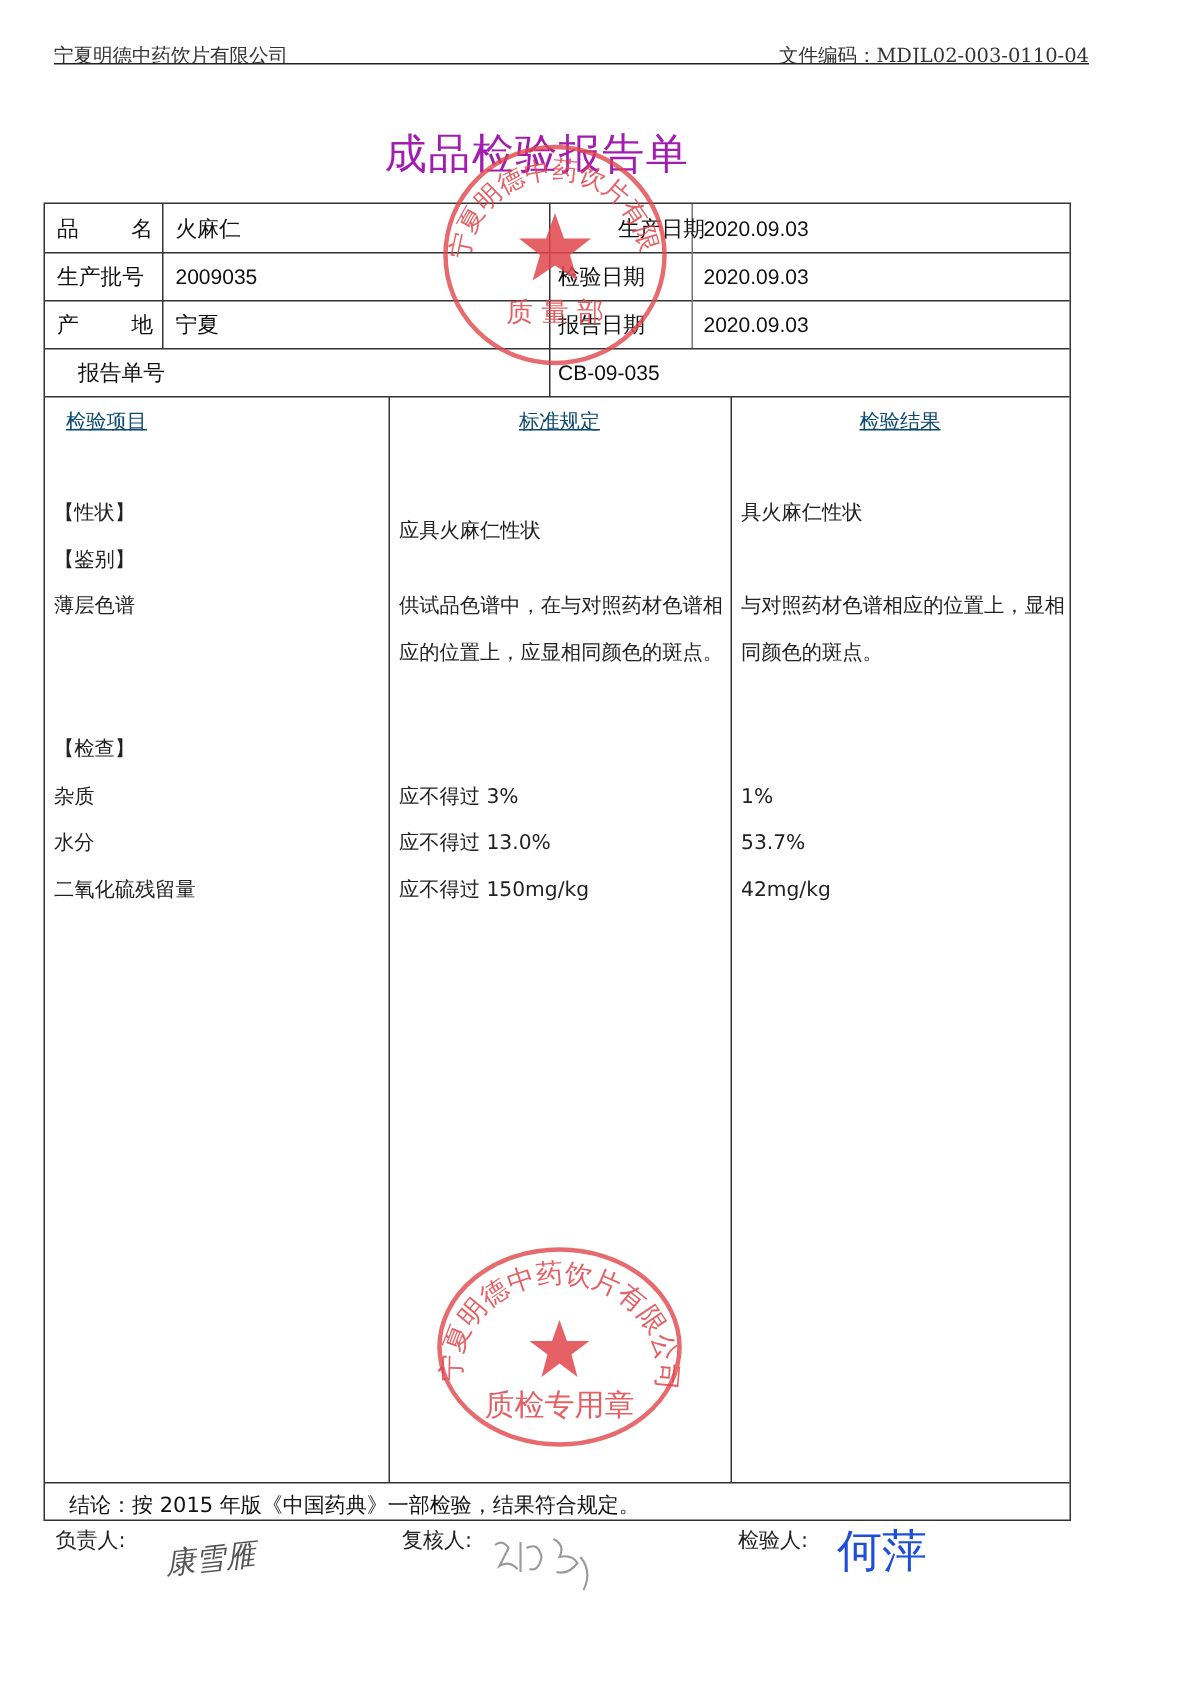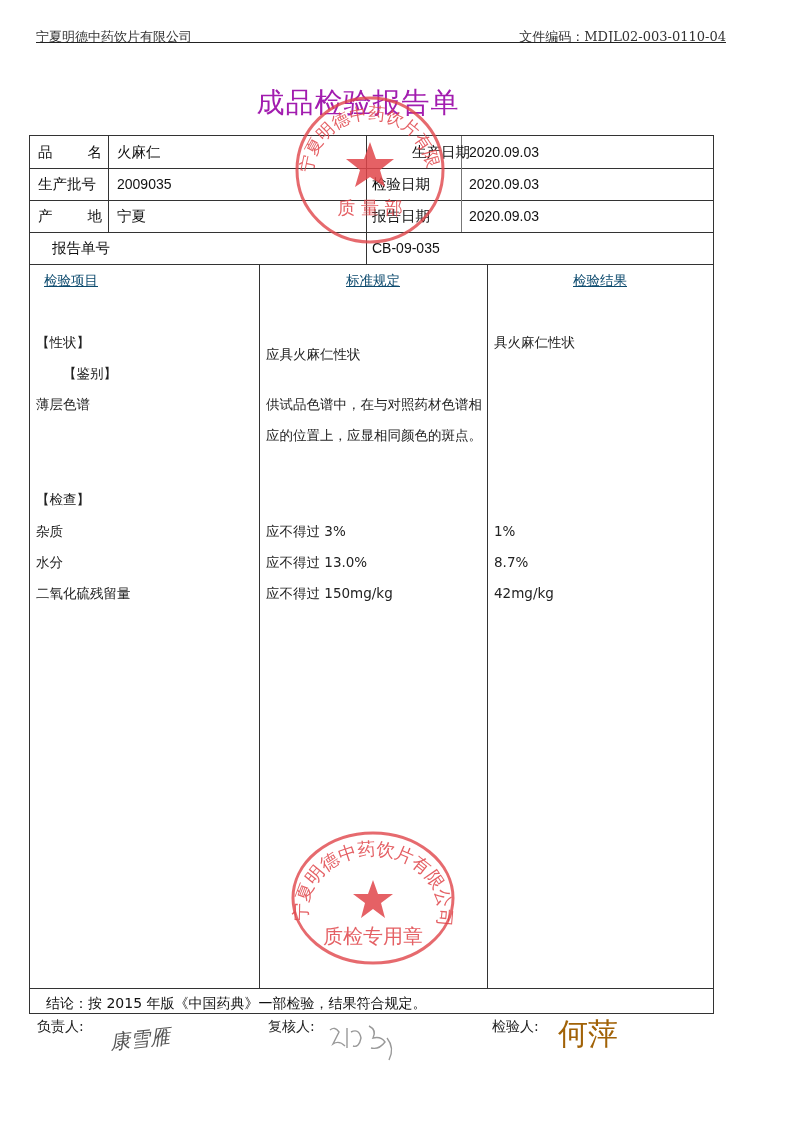--- a/index.html
+++ b/index.html
@@ -99,36 +99,37 @@
   <div class="cell mono" style="left:439px; top:72px;">2020.09.03</div>
 
   <div class="cell" style="left:22px; top:103px;">报告单号</div>
   <div class="cell mono" style="left:342px; top:104px;">CB-09-035</div>
 
   <div class="cell colhead" style="left:14px; top:136px;">检验项目</div>
   <div class="cell colhead" style="left:457px; width:226px; top:136px; text-align:center;">检验结果</div>
   <div class="cell colhead" style="left:229px; width:228px; top:136px; text-align:center;">标准规定</div>
 
   <div class="cell body-text" style="left:6px; top:191px;">【性状】</div>
-  <div class="cell body-text" style="left:6px; top:222px;margin-left:27px;">【鉴别】</div>
+  <div class="cell body-text" style="left:6px; top:222px;">【鉴别】</div>
   <div class="cell body-text" style="left:6px; top:253px;">薄层色谱</div>
   <div class="cell body-text" style="left:6px; top:348px;">【检查】</div>
   <div class="cell body-text" style="left:6px; top:380px;">杂质</div>
   <div class="cell body-text" style="left:6px; top:411px;">水分</div>
   <div class="cell body-text" style="left:6px; top:442px;">二氧化硫残留量</div>
 
   <div class="cell body-text" style="left:236px; top:191px;margin-top:12px;">应具火麻仁性状</div>
   <div class="cell body-text" style="left:236px; top:253px; width:216px;">供试品色谱中，在与对照药材色谱相应的位置上，应显相同颜色的斑点。</div>
   <div class="cell body-text" style="left:236px; top:380px;">应不得过 3%</div>
   <div class="cell body-text" style="left:236px; top:411px;">应不得过 13.0%</div>
   <div class="cell body-text" style="left:236px; top:442px;">应不得过 150mg/kg</div>
 
   <div class="cell body-text" style="left:464px; top:191px;">具火麻仁性状</div>
+  <div class="cell body-text" style="left:464px; top:253px; width:216px;">与对照药材色谱相应的位置上，显相同颜色的斑点。</div>
   <div class="cell body-text" style="left:464px; top:380px;">1%</div>
-  <div class="cell body-text" style="left:464px; top:411px;">8.7%</div>
+  <div class="cell body-text" style="left:464px; top:411px;">53.7%</div>
   <div class="cell body-text" style="left:464px; top:442px;">42mg/kg</div>
 
   <div class="cell" style="left:16px; top:859px; font-size:14px;">结论：按 2015 年版《中国药典》一部检验，结果符合规定。</div>
 </div>
 
 <svg class="stamp" style="left:290px; top:92px;" width="160" height="155" viewBox="0 0 160 155">
   <defs>
     <path id="ringTop" d="M 22 85 A 58 58 0 1 1 138 85"></path>
   </defs>
   <ellipse cx="80" cy="78" rx="73" ry="72" fill="none" stroke="#e0454a" stroke-width="3" opacity="0.8"></ellipse>
@@ -153,13 +154,13 @@
 
 <div class="sig-label" style="left:37px; top:1018px;">负责人:</div>
 <div class="sig" style="left:110px; top:1026px; font-size:20px; color:#555; transform:rotate(-6deg); font-style:italic;">康雪雁</div>
 
 <div class="sig-label" style="left:268px; top:1018px;">复核人:</div>
 <svg class="sig" style="left:325px; top:1018px;" width="85" height="45">
   <path d="M5 12 Q10 8 14 14 L8 26 Q14 22 20 28 M22 10 L22 30 M26 14 Q34 10 36 20 Q34 30 28 28 M44 8 Q52 12 48 20 Q56 18 60 24 Q54 32 46 30 M62 20 Q70 30 64 42" stroke="#999" stroke-width="1.4" fill="none"></path>
 </svg>
 
 <div class="sig-label" style="left:472px; top:1018px;margin-left:20px;">检验人:</div>
-<div class="sig" style="left:558px; top:1014px; font-size:30px; color:#a16207;">何萍</div>
+<div class="sig" style="left:558px; top:1014px; font-size:30px; color:#1d4ed8;">何萍</div>
 
 </body></html>

